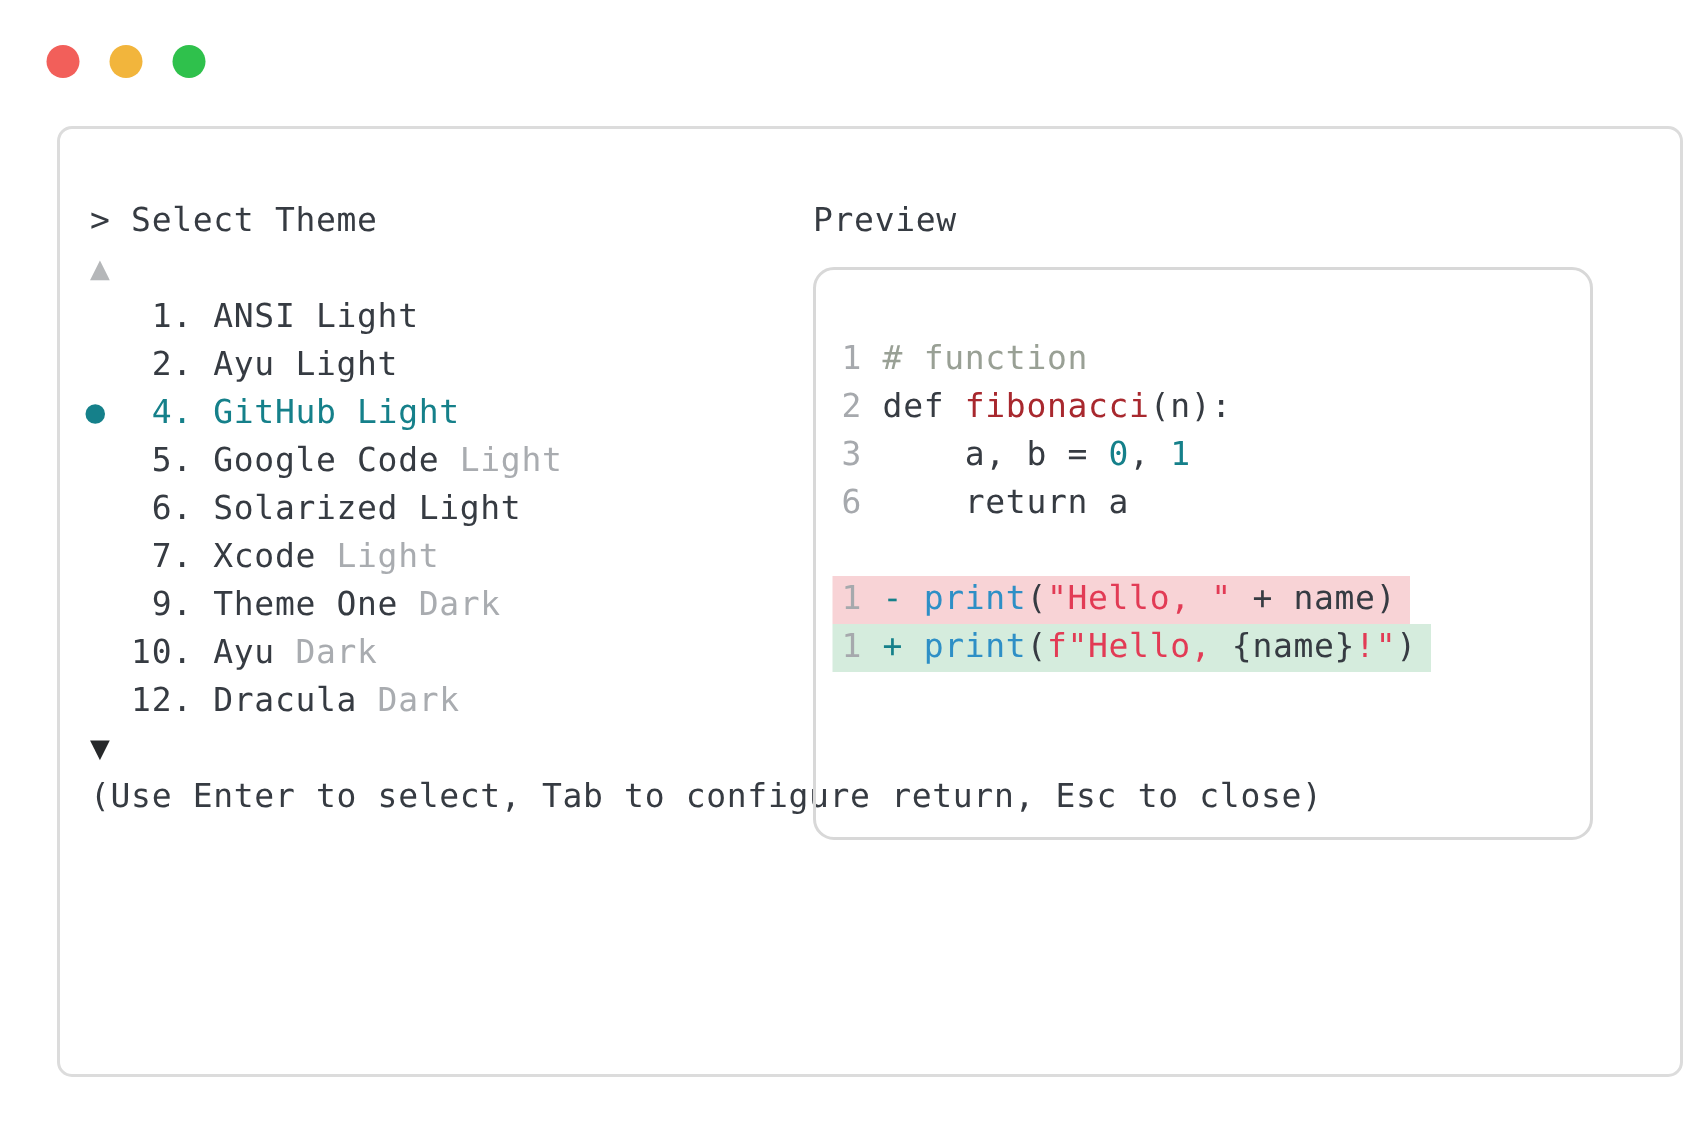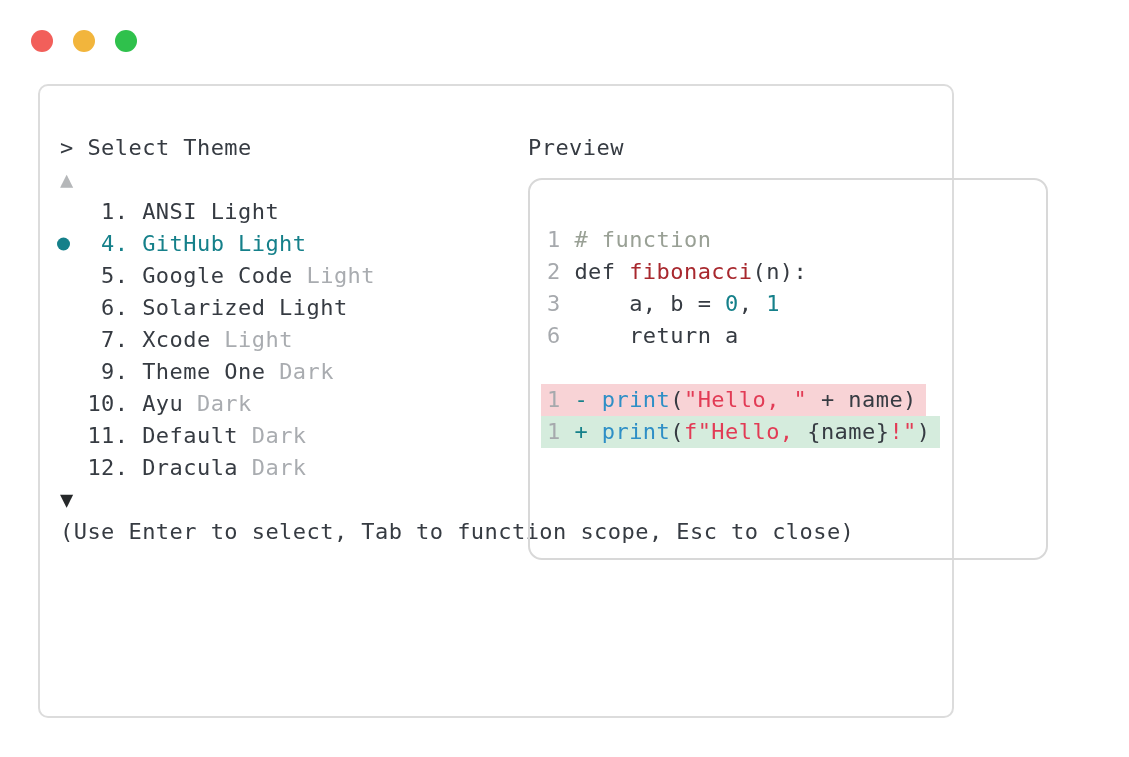--- a/index.html
+++ b/index.html
@@ -7,27 +7,27 @@
     --teal:#15808a; --blue:#2e8fc6; --brick:#a8282e; --crimson:#e23b55;
     --comment:#99a095; --gutter:#a6a9ad; --removed-bg:#f8d3d6; --added-bg:#d5ecdd;
     --panel-border:#dcdcdc; --preview-border:#d8d8d8;
     --arrow-up:#b5b7b9; --arrow-down:#26282a;
   }
   html,body{margin:0;padding:0;background:#ffffff;}
   body{width:1129px;height:757px;overflow:hidden;position:relative;
        font-family:"DejaVu Sans Mono","Liberation Mono",monospace;}
   .traffic-lights{position:absolute;left:31px;top:30px;display:flex;gap:20px;}
   .tl{width:22px;height:22px;border-radius:50%;display:block;}
-  .panel{position:absolute;left:38px;top:84px;width:916px;height:634px;
+  .panel{position:absolute;left:38px;top:84px;width:1084px;height:634px;
          border:2px solid var(--panel-border);border-radius:10px;box-sizing:border-box;
          background:#fff;}
   pre.row{margin:0;font-family:inherit;font-size:22px;line-height:32px;
           letter-spacing:0.45px;white-space:pre;color:var(--text-dark);}
   .left-col{position:absolute;left:20px;top:46px;}
-  .right-col{position:absolute;left:488px;top:46px;}
+  .right-col{position:absolute;left:502px;top:46px;}
   .arrow{font-size:16px;}
   .arrow.up{color:var(--arrow-up);}
   .arrow.down{color:var(--arrow-down);}
   .theme-item{position:relative;cursor:pointer;}
   .theme-item .variant{color:var(--text-gray);}
   .theme-item.selected span{color:var(--teal);}
   .bullet{position:absolute;left:-3px;top:50%;transform:translateY(-50%);
           width:13px;height:13px;border-radius:50%;background:var(--teal);}
   .hint{color:var(--hint-gray);margin-top:32px;}
   .preview-box{margin-top:14px;width:520px;height:382px;box-sizing:border-box;
@@ -50,31 +50,31 @@
     <span class="tl" style="background: rgb(242, 181, 60);"></span>
     <span class="tl" style="background: rgb(47, 193, 76);"></span>
   </div>
 
 <div class="panel">
   <div class="left-col">
     <pre class="row header"><span>&gt;</span> <span>Select Theme</span></pre>
     <pre class="row arrow up">▲</pre>
     <div id="theme-list">
         <pre class="row theme-item"><span>   1. </span><span>ANSI Light</span></pre>
+        <pre class="row theme-item"><span>   2. </span><span>Ayu Light</span></pre>
         <pre class="row theme-item selected"><span class="bullet"></span><span>   4. </span><span>GitHub Light</span></pre>
         <pre class="row theme-item"><span>   5. </span><span>Google Code</span><span class="variant"> Light</span></pre>
         <pre class="row theme-item"><span>   6. </span><span>Solarized Light</span></pre>
         <pre class="row theme-item"><span>   7. </span><span>Xcode</span><span class="variant"> Light</span></pre>
         <pre class="row theme-item"><span>   9. </span><span>Theme One</span><span class="variant"> Dark</span></pre>
         <pre class="row theme-item"><span>  10. </span><span>Ayu</span><span class="variant"> Dark</span></pre>
-        <pre class="row theme-item"><span>  11. </span><span>Default</span><span class="variant"> Dark</span></pre>
         <pre class="row theme-item"><span>  12. </span><span>Dracula</span><span class="variant"> Dark</span></pre>
       </div>
     <pre class="row arrow down">▼</pre>
-    <pre class="row hint">(Use Enter to select, Tab to function scope, Esc to close)</pre>
+    <pre class="row hint">(Use Enter to select, Tab to configure return, Esc to close)</pre>
   </div>
 
   <div class="right-col">
     <pre class="row">Preview</pre>
     <div class="preview-box">
       <div id="code-sample">
           <pre class="row code-row"><span class="c-gutter">1 </span><span class="c-comment"># function</span></pre>
           <pre class="row code-row"><span class="c-gutter">2 </span><span class="c-plain">def </span><span class="c-func">fibonacci</span><span class="c-plain">(n):</span></pre>
           <pre class="row code-row"><span class="c-gutter">3 </span><span class="c-plain">    a, b = </span><span class="c-number">0</span><span class="c-plain">, </span><span class="c-number">1</span></pre>
           <pre class="row code-row"><span class="c-gutter">6 </span><span class="c-plain">    return a</span></pre>

